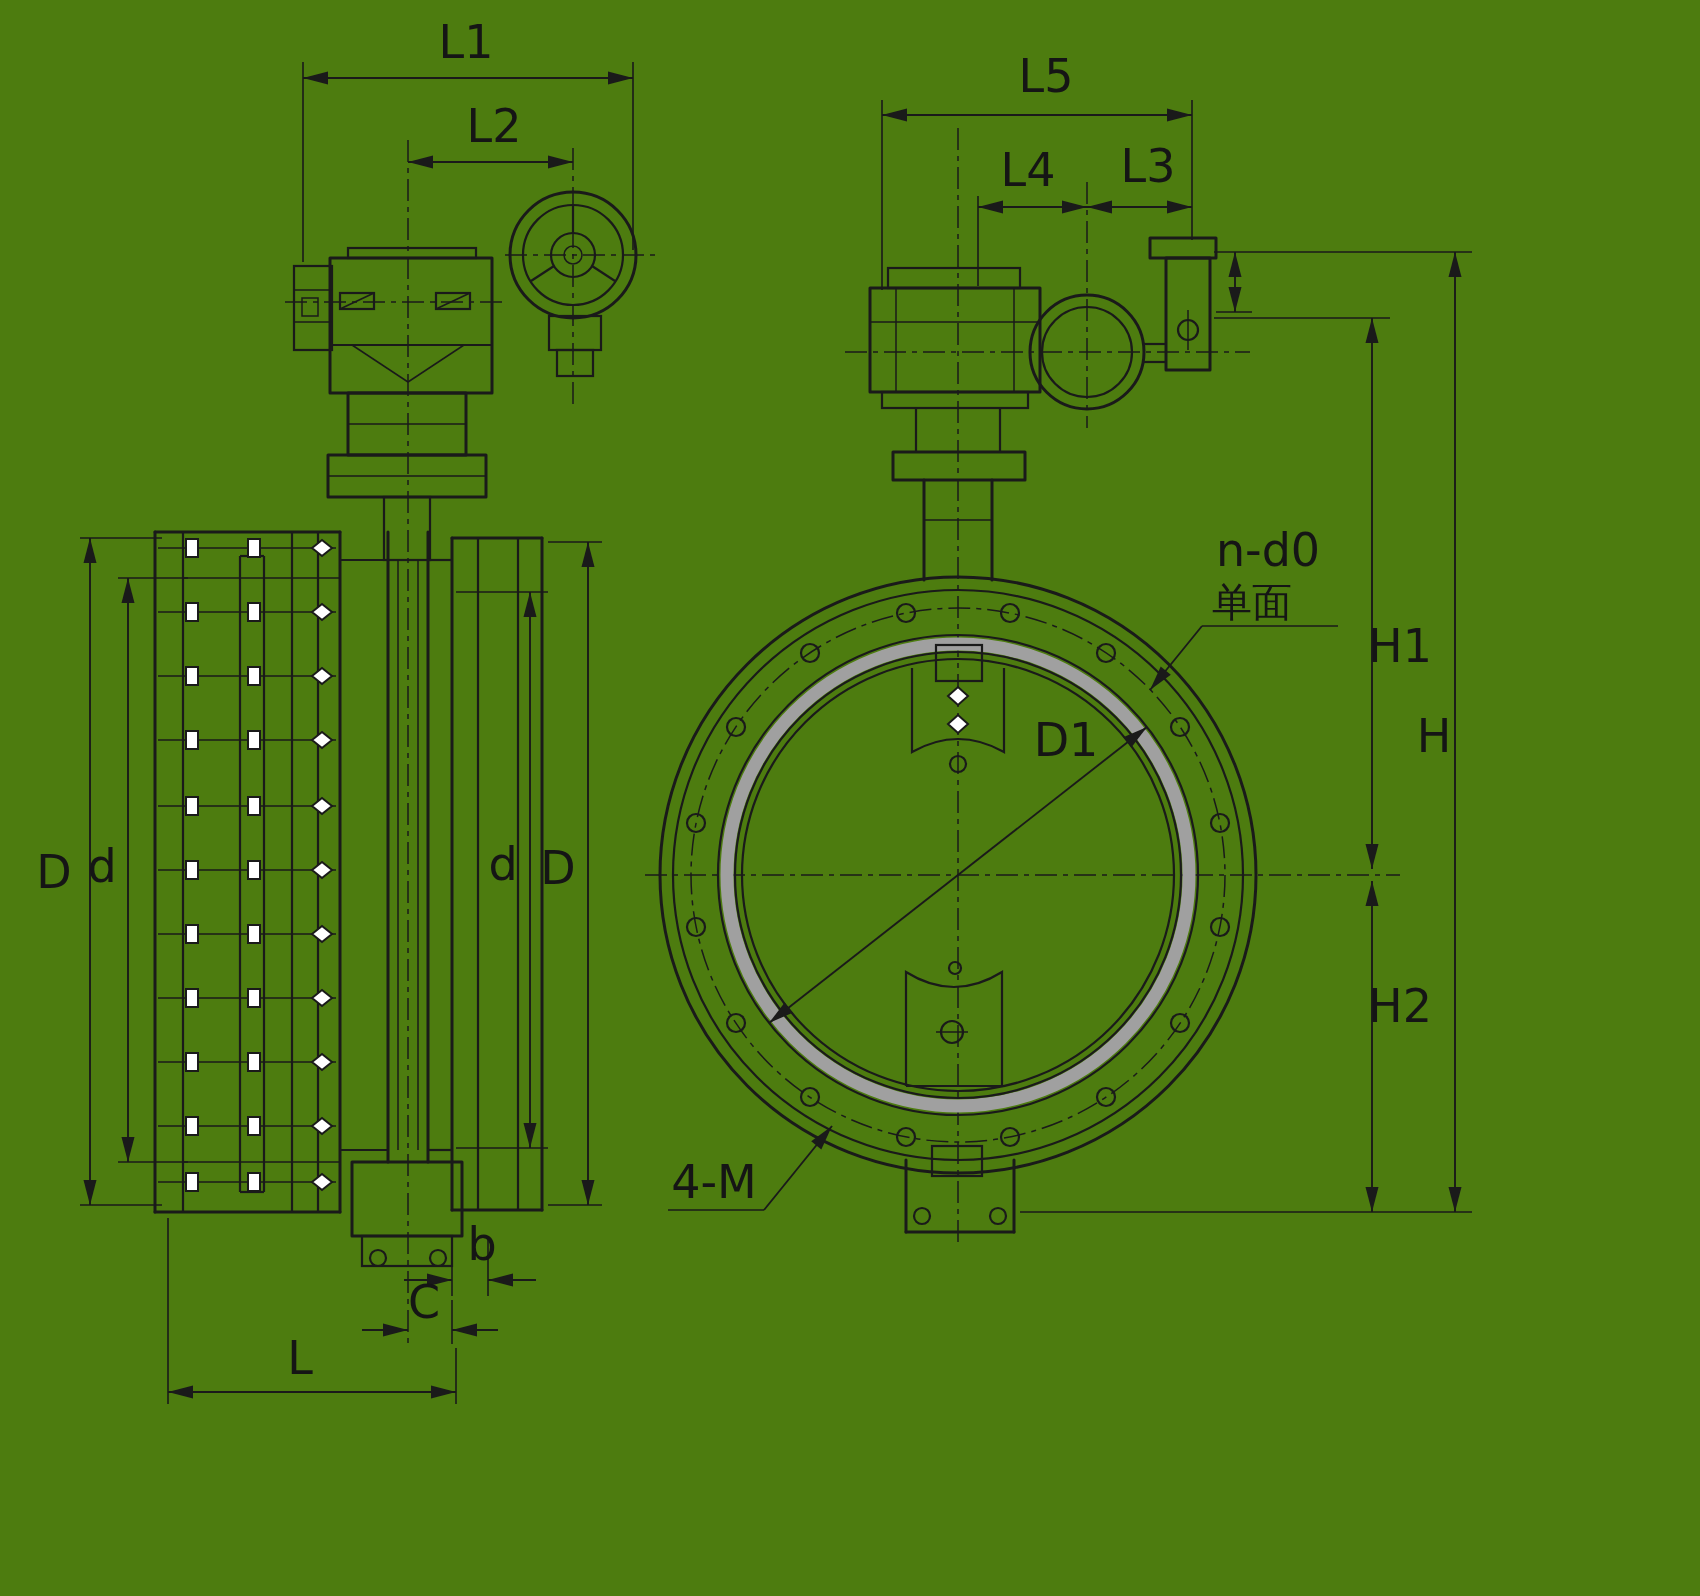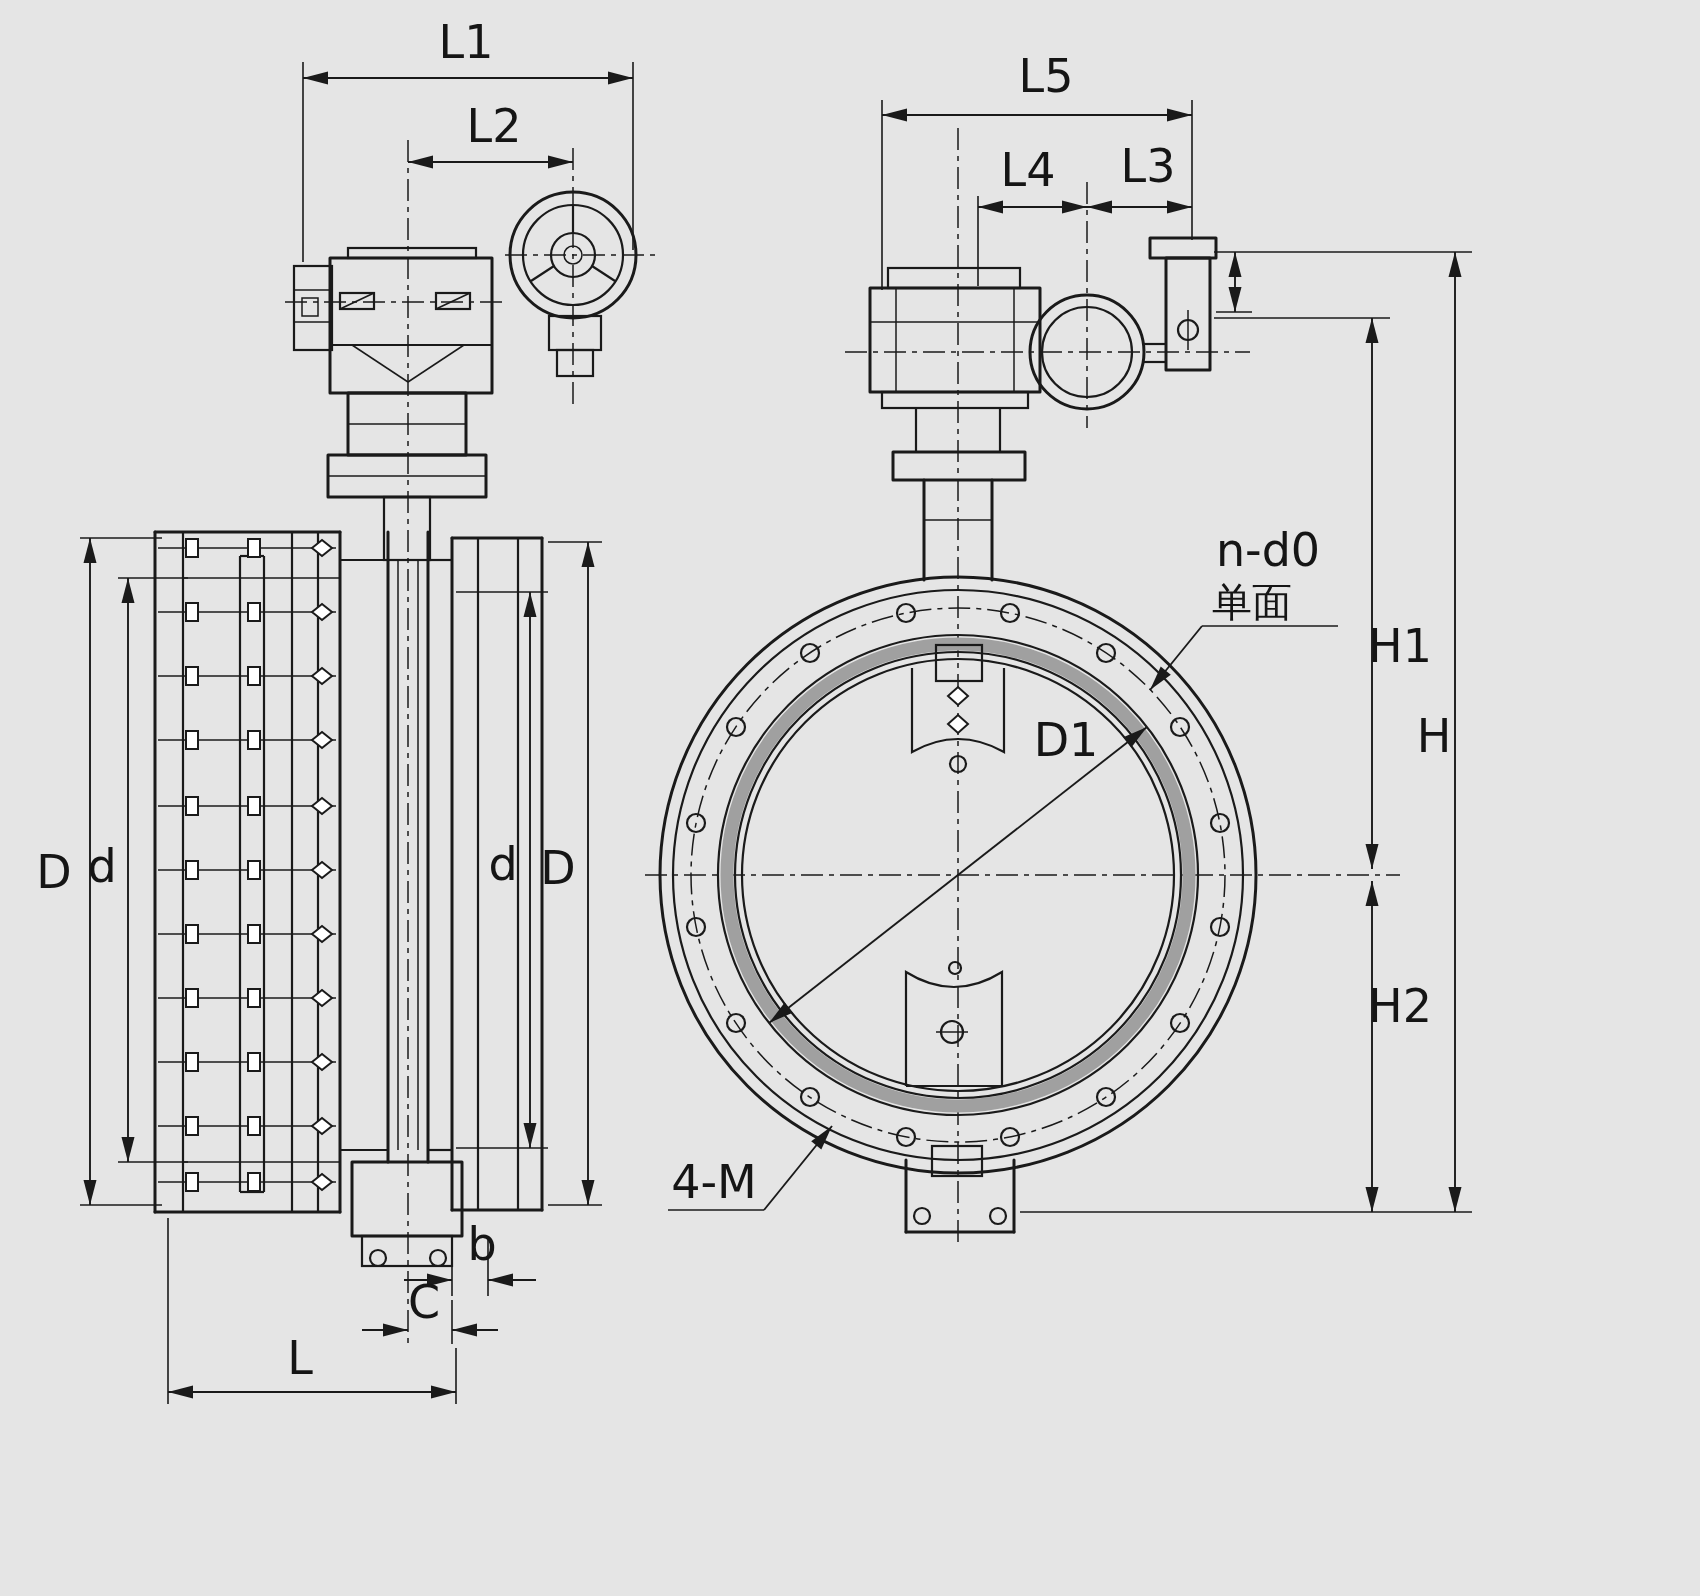--- a/index.html
+++ b/index.html
@@ -1,17 +1,17 @@
 <!DOCTYPE html>
 <html><head>
 <meta charset="utf-8">
 <title>Drawing</title>
 <style>
   html,body{margin:0;padding:0;background:#ffffff;}
-  .canvas{width:1700px;height:1596px;background:#e5e5e5;position:relative;overflow:hidden;}
+  .canvas{width:1700px;height:1596px;background:#4d7c0f;position:relative;overflow:hidden;}
   svg{display:block;}
   
   .ol{stroke:#1a1a1a;stroke-width:3;fill:none;stroke-linejoin:round;stroke-linecap:round;}
   .m{stroke:#1a1a1a;stroke-width:2.2;fill:none;}
   .thin{stroke:#1a1a1a;stroke-width:1.5;fill:none;}
   .cl{stroke:#1a1a1a;stroke-width:1.5;fill:none;stroke-dasharray:22 6 5 6;}
   .dim{stroke:#1a1a1a;stroke-width:1.9;fill:none;}
   .ext{stroke:#1a1a1a;stroke-width:1.6;fill:none;}
   .bolt{fill:#ffffff;stroke:#1a1a1a;stroke-width:2;}
   .seat{stroke:#a0a0a0;stroke-width:13;fill:none;}

